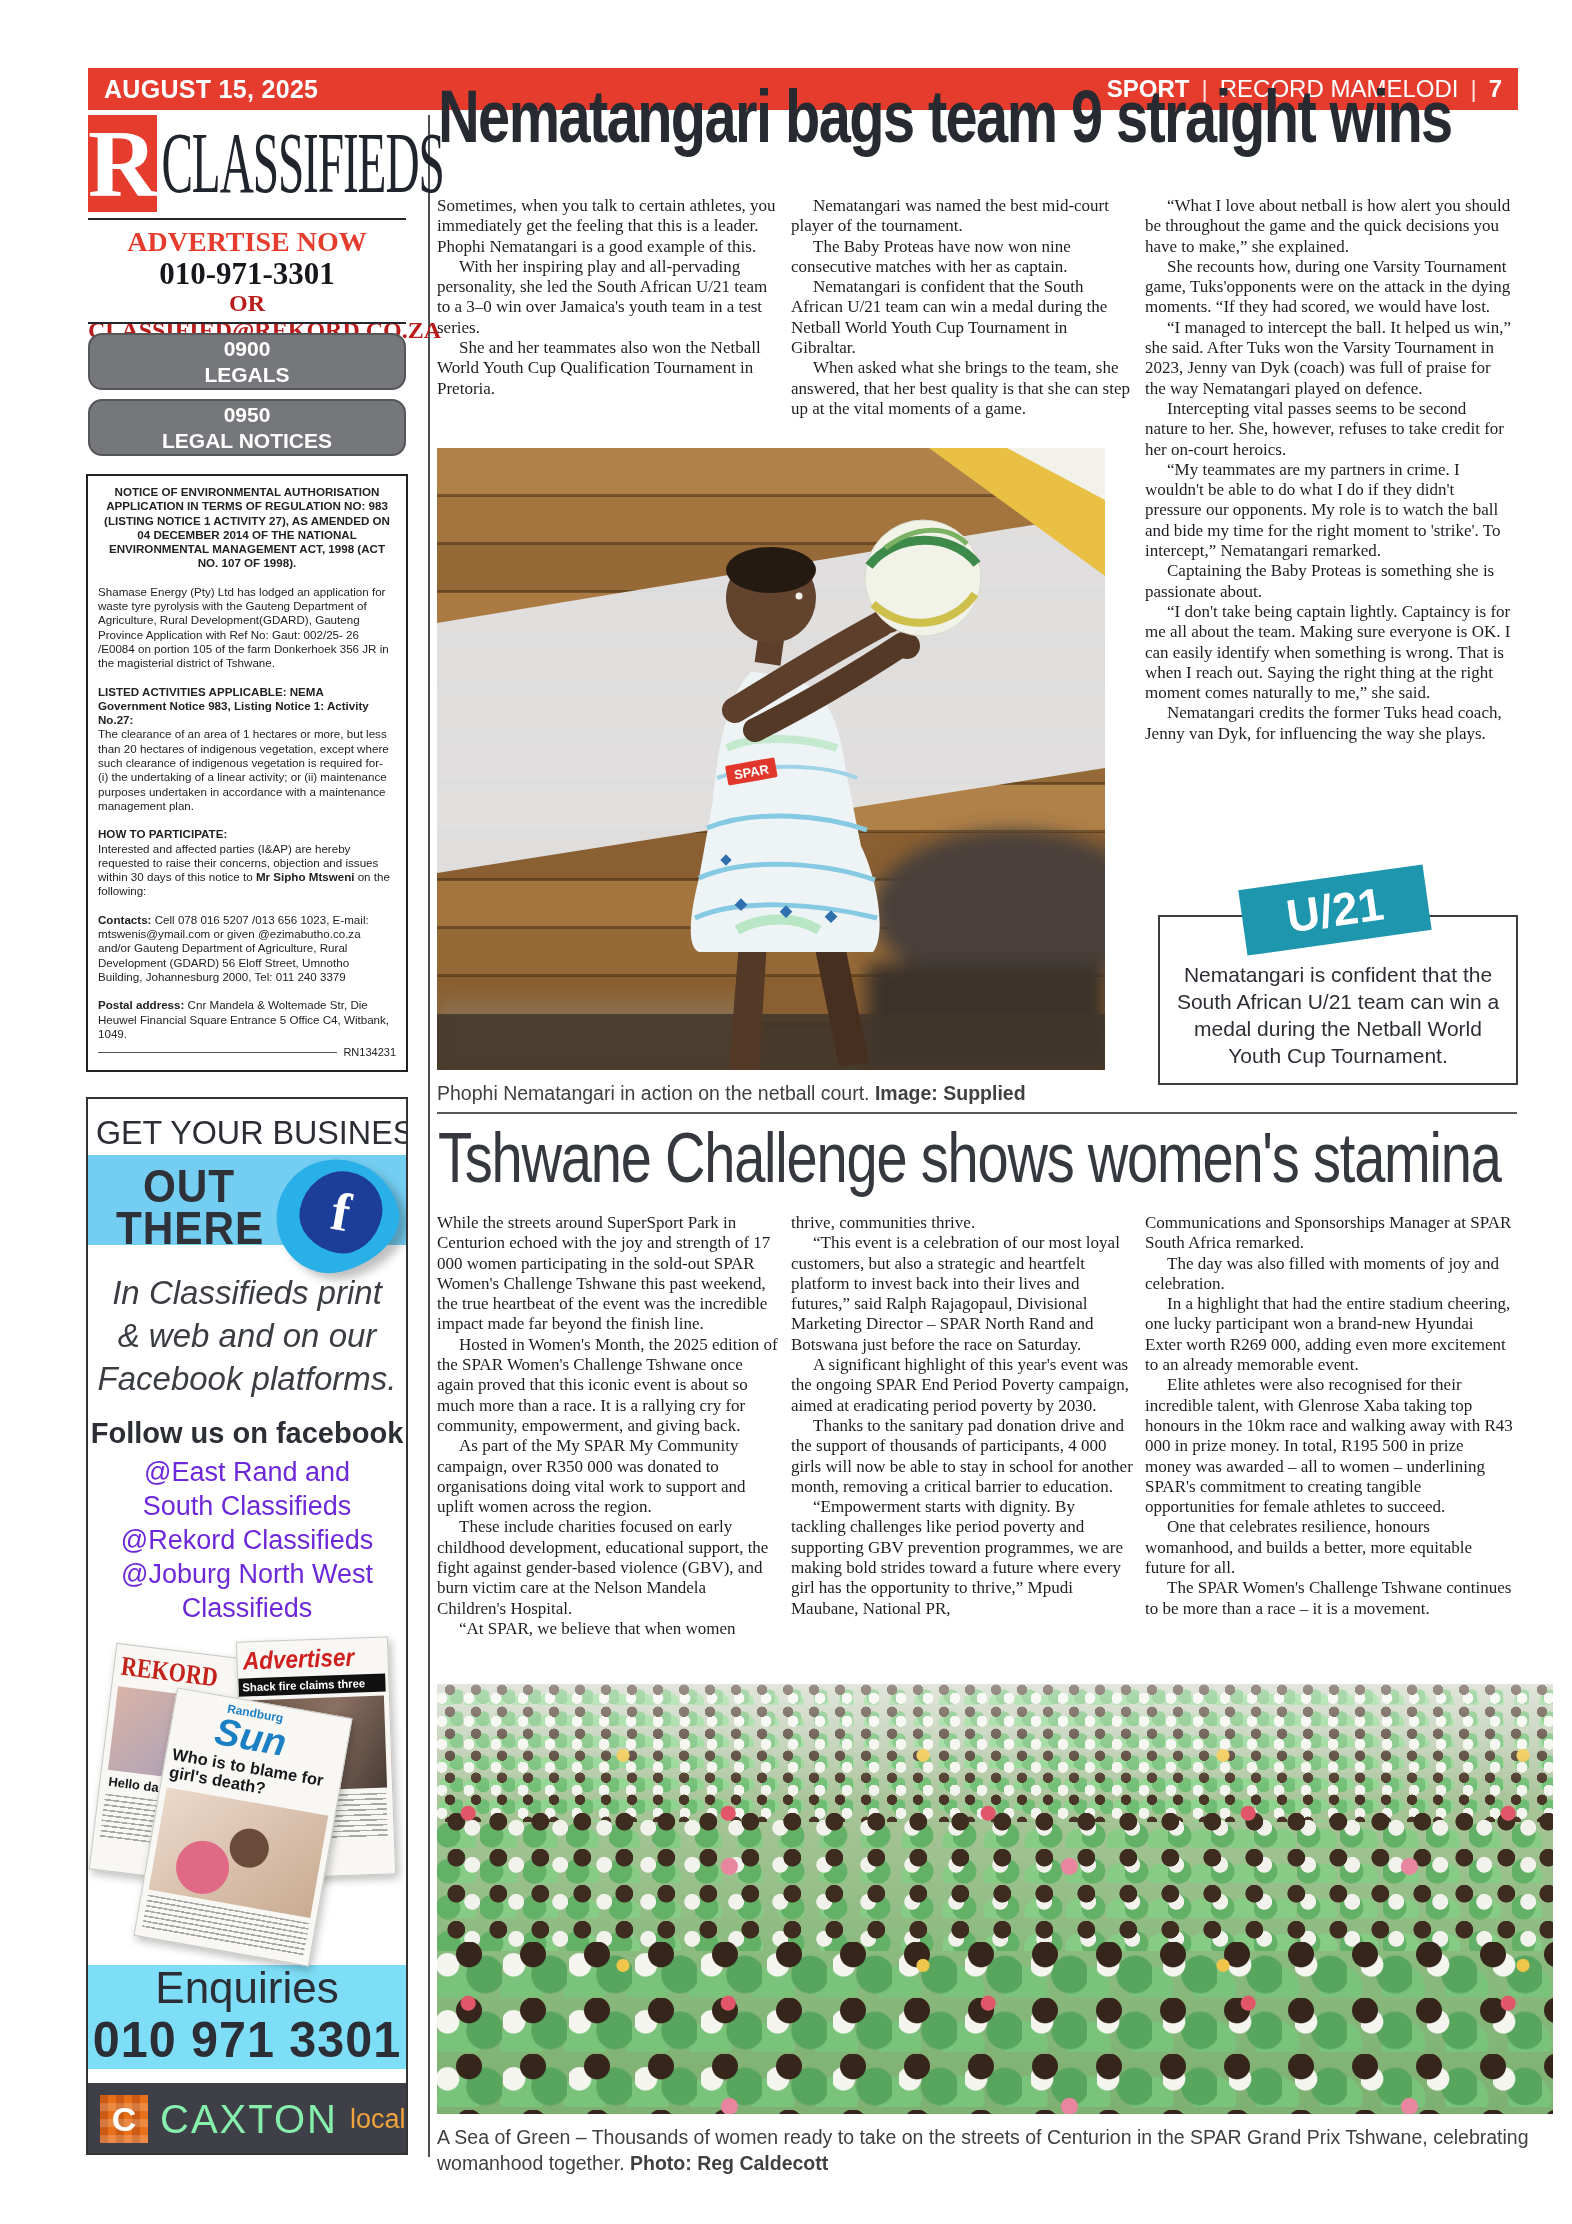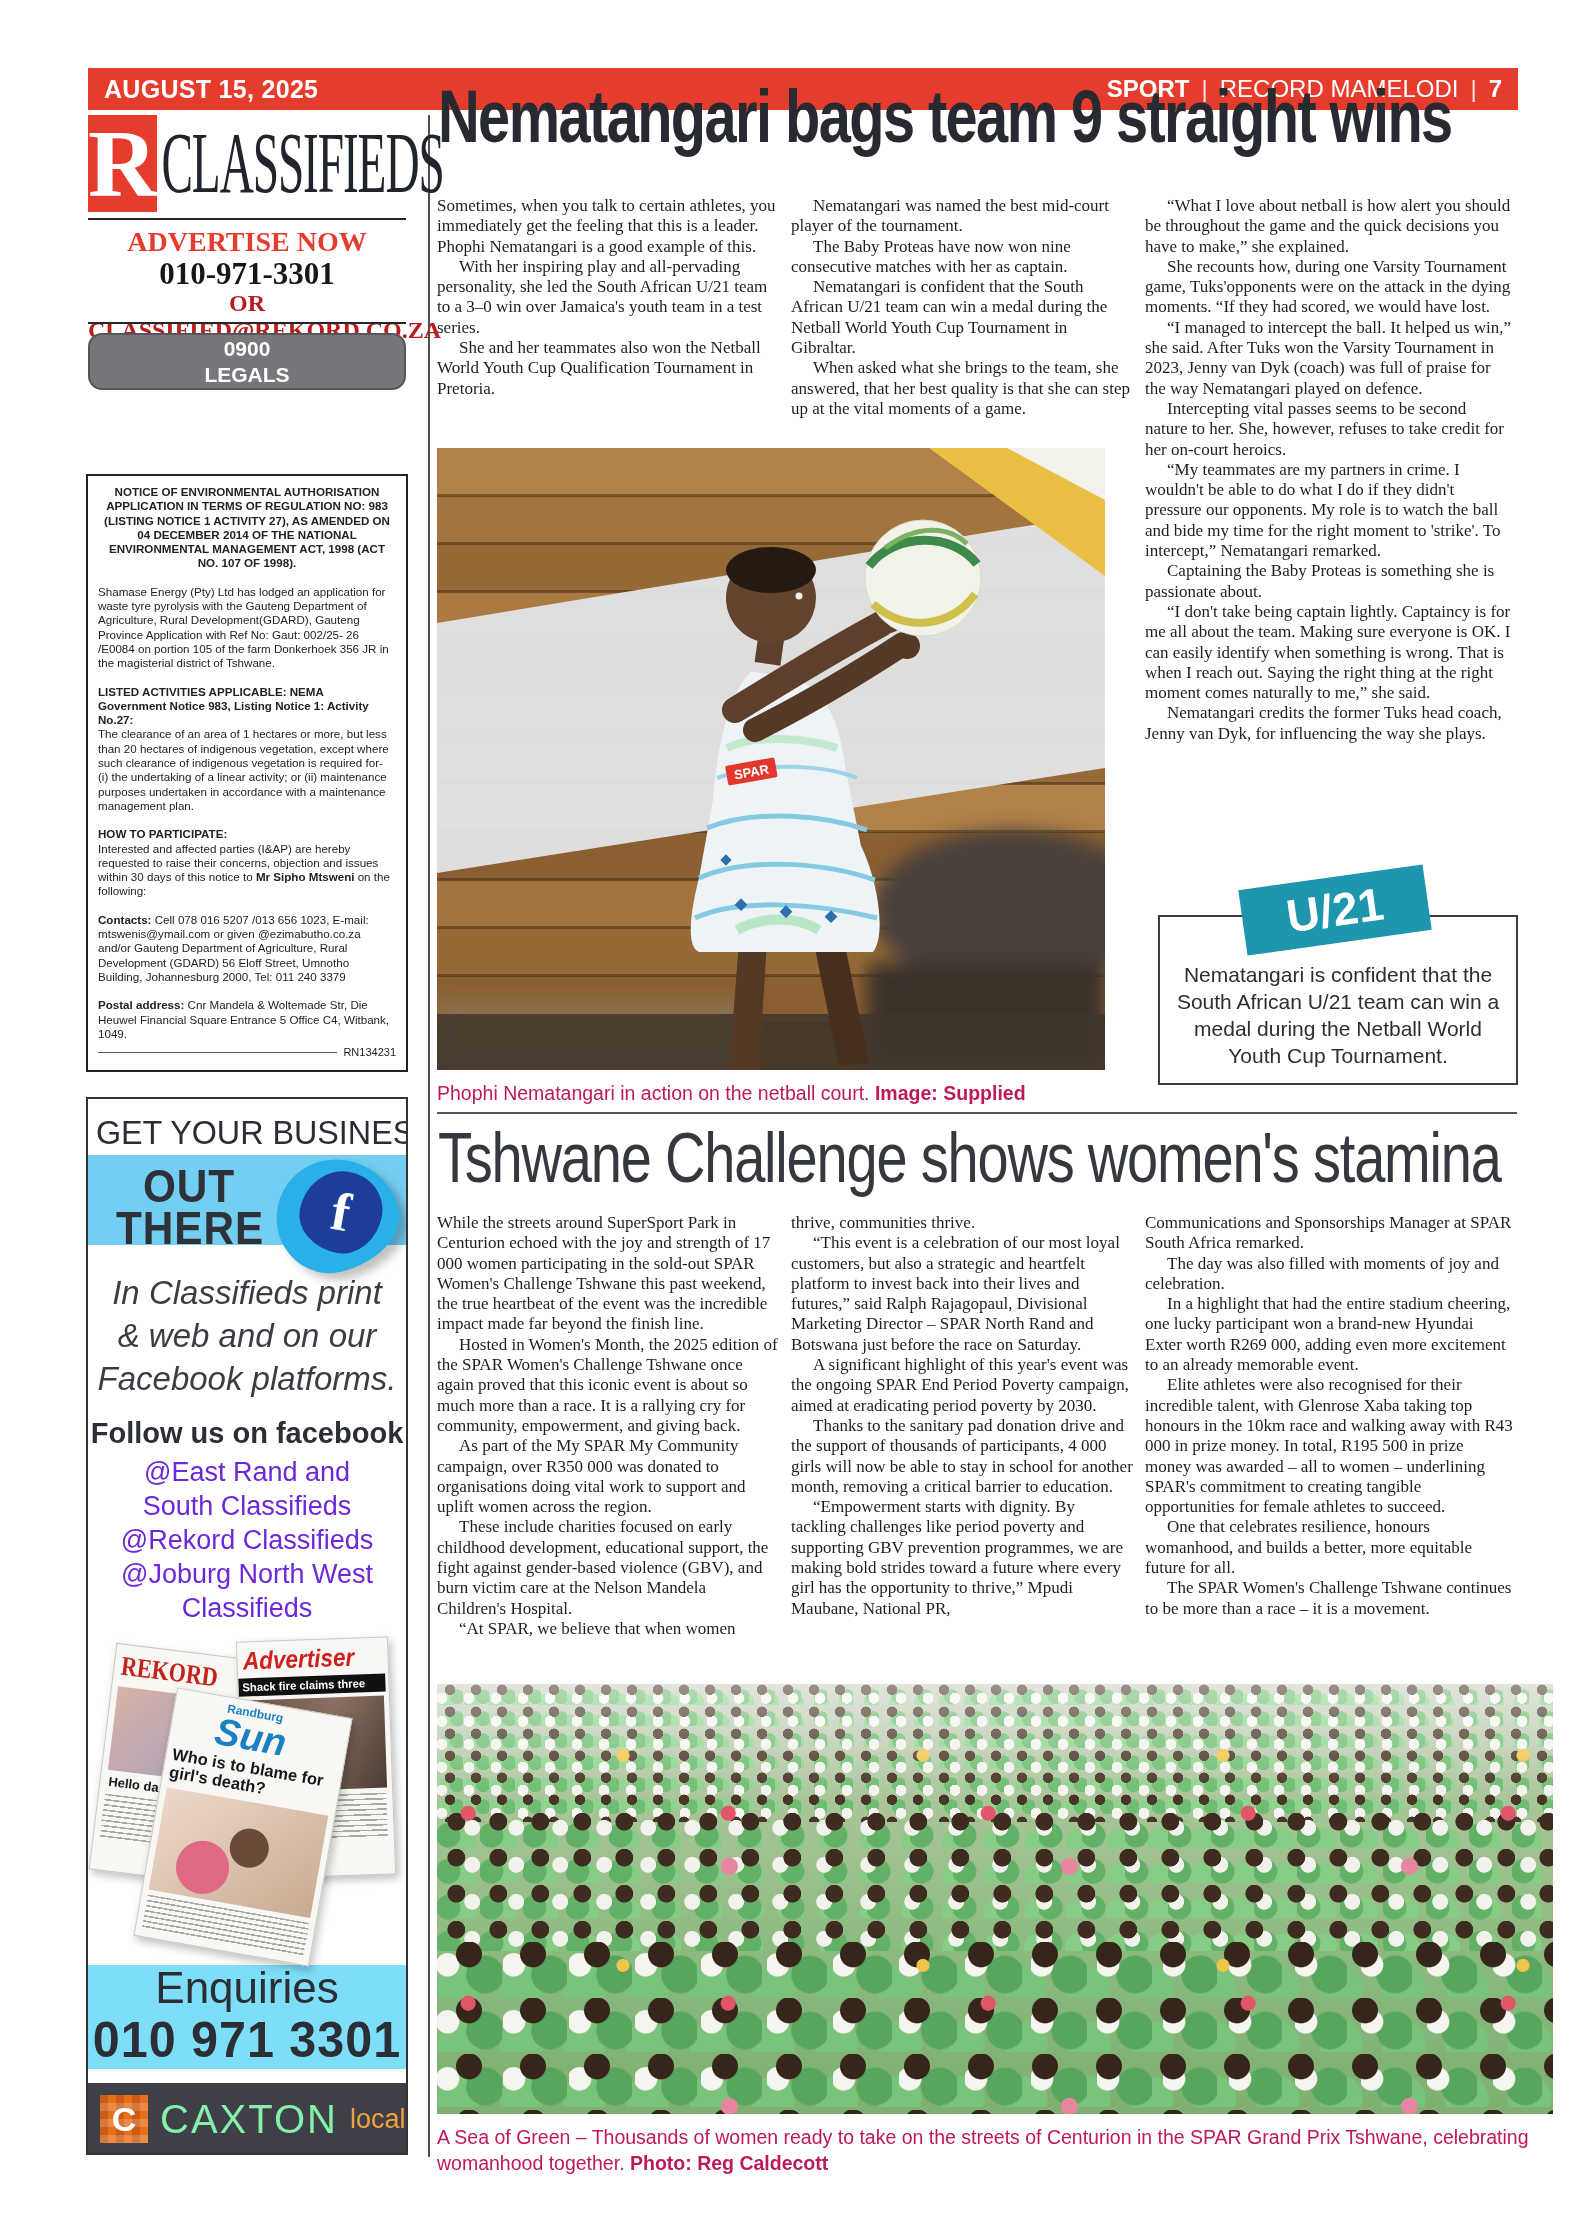--- a/index.html
+++ b/index.html
@@ -124,21 +124,21 @@
 
   .col { position:absolute; width:342px; font-size:17px; line-height:20.3px; text-align:left; }
   .col p { text-indent:22px; }
   .col p.noind { text-indent:0; }
   .a1c1 { left:437px; top:196px; }
   .a1c2 { left:791px; top:196px; }
   .a1c3 { left:1145px; top:196px; width:368px; }
 
   .photo1 { position:absolute; left:437px; top:448px; width:668px; height:622px; overflow:hidden; background:#a3743e; }
 
-  .cap { position:absolute; font-family:"Liberation Sans", sans-serif; font-size:19.5px; line-height:26px; color:#be185d; }
+  .cap { position:absolute; font-family:"Liberation Sans", sans-serif; font-size:19.5px; line-height:26px; color:#404040; }
   .cap b { font-weight:700; }
   .cap1 { left:437px; top:1080px; width:690px; }
 
   .pullq { position:absolute; left:1158px; top:915px; width:360px; height:170px; border:2px solid #3a3d42; background:#fff; }
   .pq-badge { position:absolute; left:82px; top:-40px; width:186px; height:66px; background:#1e96ae;
               transform:rotate(-8deg); display:flex; align-items:center; justify-content:center;
               color:#fff; font-family:"Liberation Sans", sans-serif; font-weight:700; font-size:46px; }
   .pq-text { position:absolute; left:0; right:0; top:44px; padding:0 16px; text-align:center;
              font-family:"Liberation Sans", sans-serif; font-size:21px; line-height:27px; color:#2b2e33; }
 
@@ -210,20 +210,24 @@
   <div class="rule" style="left:88px; top:218px; width:318px;"></div>
 
   <div class="adv adv1">ADVERTISE NOW</div>
   <div class="adv adv2">010-971-3301</div>
   <div class="adv adv3">OR CLASSIFIED@REKORD.CO.ZA</div>
   <div class="rule" style="left:88px; top:322px; width:318px;"></div>
 
   <div class="catbtn" style="top:333px;">
     <span>0900</span>
     <span>LEGALS</span>
+  </div>
+  <div class="catbtn" style="top:399px;">
+    <span>0950</span>
+    <span>LEGAL NOTICES</span>
   </div>
 
   <div class="legal">
     <div class="hd">NOTICE OF ENVIRONMENTAL AUTHORISATION APPLICATION IN TERMS OF REGULATION NO: 983 (LISTING NOTICE 1 ACTIVITY 27), AS AMENDED ON 04 DECEMBER 2014 OF THE NATIONAL ENVIRONMENTAL MANAGEMENT ACT, 1998 (ACT NO. 107 OF 1998).</div>
     <p>Shamase Energy (Pty) Ltd has lodged an application for waste tyre pyrolysis with the Gauteng Department of Agriculture, Rural Development(GDARD), Gauteng Province Application with Ref No: Gaut: 002/25- 26 /E0084 on portion 105 of the farm Donkerhoek 356 JR in the magisterial district of Tshwane.</p>
     <div class="bh">
       <span>LISTED ACTIVITIES APPLICABLE: NEMA</span><br>
       <span>Government Notice 983, Listing Notice 1: Activity No.27:</span>
     </div>
     <p>The clearance of an area of 1 hectares or more, but less than 20 hectares of indigenous vegetation, except where such clearance of indigenous vegetation is required for- (i) the undertaking of a linear activity; or (ii) maintenance purposes undertaken in accordance with a maintenance management plan.</p>

